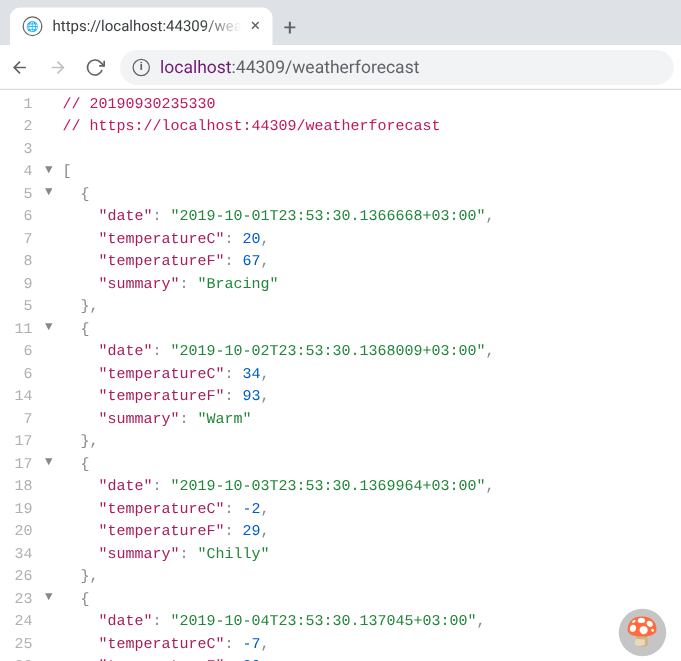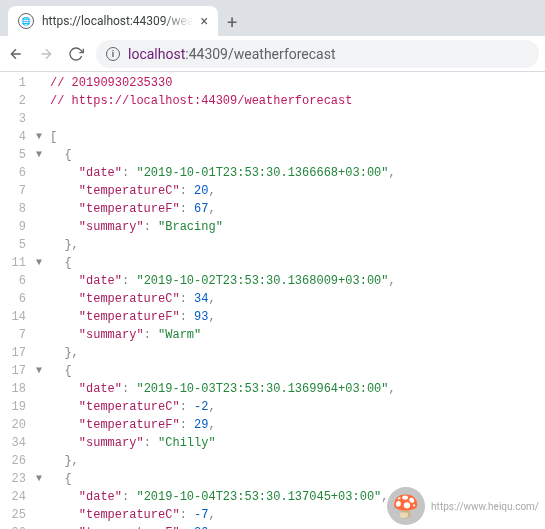--- a/index.html
+++ b/index.html
@@ -228,15 +228,14 @@
       <div></div>
       <div></div>
       <div></div>
     </div>
   <div class="code" id="code"><div><span class="cmt">// 20190930235330</span></div><div><span class="cmt">// https://localhost:44309/weatherforecast</span></div><div></div><div><span class="punc">[</span></div><div>  <span class="punc">{</span></div><div>    <span class="key">"date"</span><span class="punc">: </span><span class="str">"2019-10-01T23:53:30.1366668+03:00"</span><span class="punc">,</span></div><div>    <span class="key">"temperatureC"</span><span class="punc">: </span><span class="num">20</span><span class="punc">,</span></div><div>    <span class="key">"temperatureF"</span><span class="punc">: </span><span class="num">67</span><span class="punc">,</span></div><div>    <span class="key">"summary"</span><span class="punc">: </span><span class="str">"Bracing"</span></div><div>  <span class="punc">},</span></div><div>  <span class="punc">{</span></div><div>    <span class="key">"date"</span><span class="punc">: </span><span class="str">"2019-10-02T23:53:30.1368009+03:00"</span><span class="punc">,</span></div><div>    <span class="key">"temperatureC"</span><span class="punc">: </span><span class="num">34</span><span class="punc">,</span></div><div>    <span class="key">"temperatureF"</span><span class="punc">: </span><span class="num">93</span><span class="punc">,</span></div><div>    <span class="key">"summary"</span><span class="punc">: </span><span class="str">"Warm"</span></div><div>  <span class="punc">},</span></div><div>  <span class="punc">{</span></div><div>    <span class="key">"date"</span><span class="punc">: </span><span class="str">"2019-10-03T23:53:30.1369964+03:00"</span><span class="punc">,</span></div><div>    <span class="key">"temperatureC"</span><span class="punc">: </span><span class="num">-2</span><span class="punc">,</span></div><div>    <span class="key">"temperatureF"</span><span class="punc">: </span><span class="num">29</span><span class="punc">,</span></div><div>    <span class="key">"summary"</span><span class="punc">: </span><span class="str">"Chilly"</span></div><div>  <span class="punc">},</span></div><div>  <span class="punc">{</span></div><div>    <span class="key">"date"</span><span class="punc">: </span><span class="str">"2019-10-04T23:53:30.137045+03:00"</span><span class="punc">,</span></div><div>    <span class="key">"temperatureC"</span><span class="punc">: </span><span class="num">-7</span><span class="punc">,</span></div><div>    <span class="key">"temperatureF"</span><span class="punc">: </span><span class="num">20</span><span class="punc">,</span></div></div>
 </div>
 
 <div class="watermark">
   <div class="wm-logo">🍄</div>
   <div>
-    <span class="wm-sub">https://www.heiqu.com/</span>
   </div>
 </div>
 
 </body></html>

